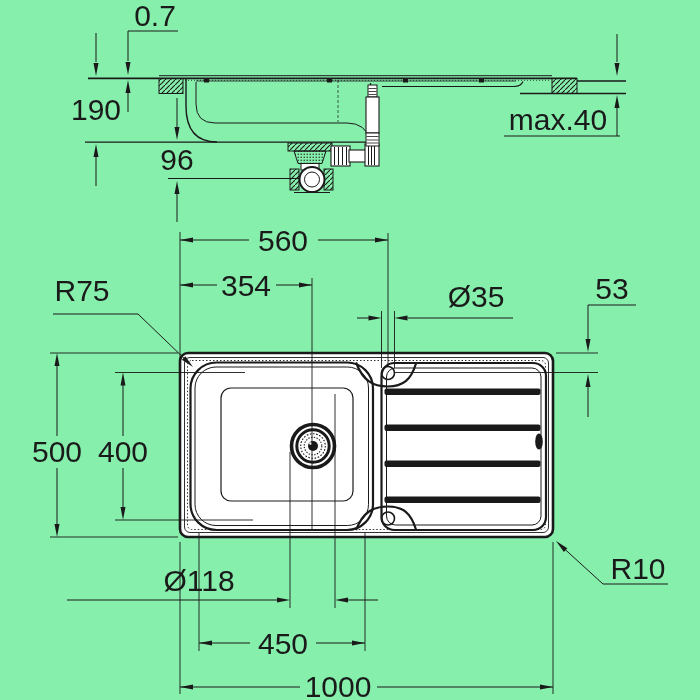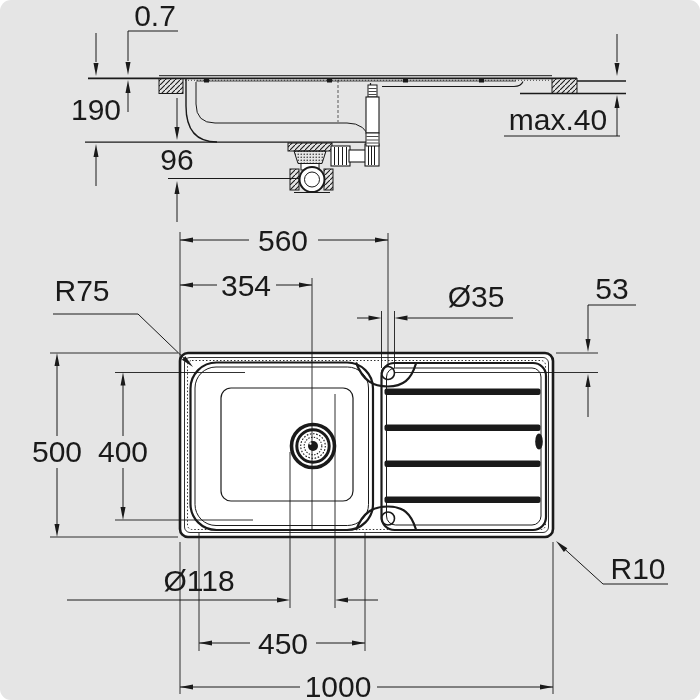--- a/index.html
+++ b/index.html
@@ -1,16 +1,16 @@
 <!DOCTYPE html>
 <html><head>
 <meta charset="utf-8">
 <style>
   html,body{margin:0;padding:0;background:#ffffff;}
-  .stage{width:700px;height:700px;position:relative;background:#e5e5e5;overflow:hidden;border-radius:11px;}
+  .stage{width:700px;height:700px;position:relative;background:#86efac;overflow:hidden;}
   svg{display:block;}
   text{font-family:"Liberation Sans","DejaVu Sans",sans-serif;fill:#1a1a1a;}
   .dim{font-size:30px;text-anchor:middle;}
   .ln{stroke:#1a1a1a;fill:none;}
   .ar{fill:#1a1a1a;stroke:none;}
 </style>
 </head>
 <body>
 
 <div class="stage">

